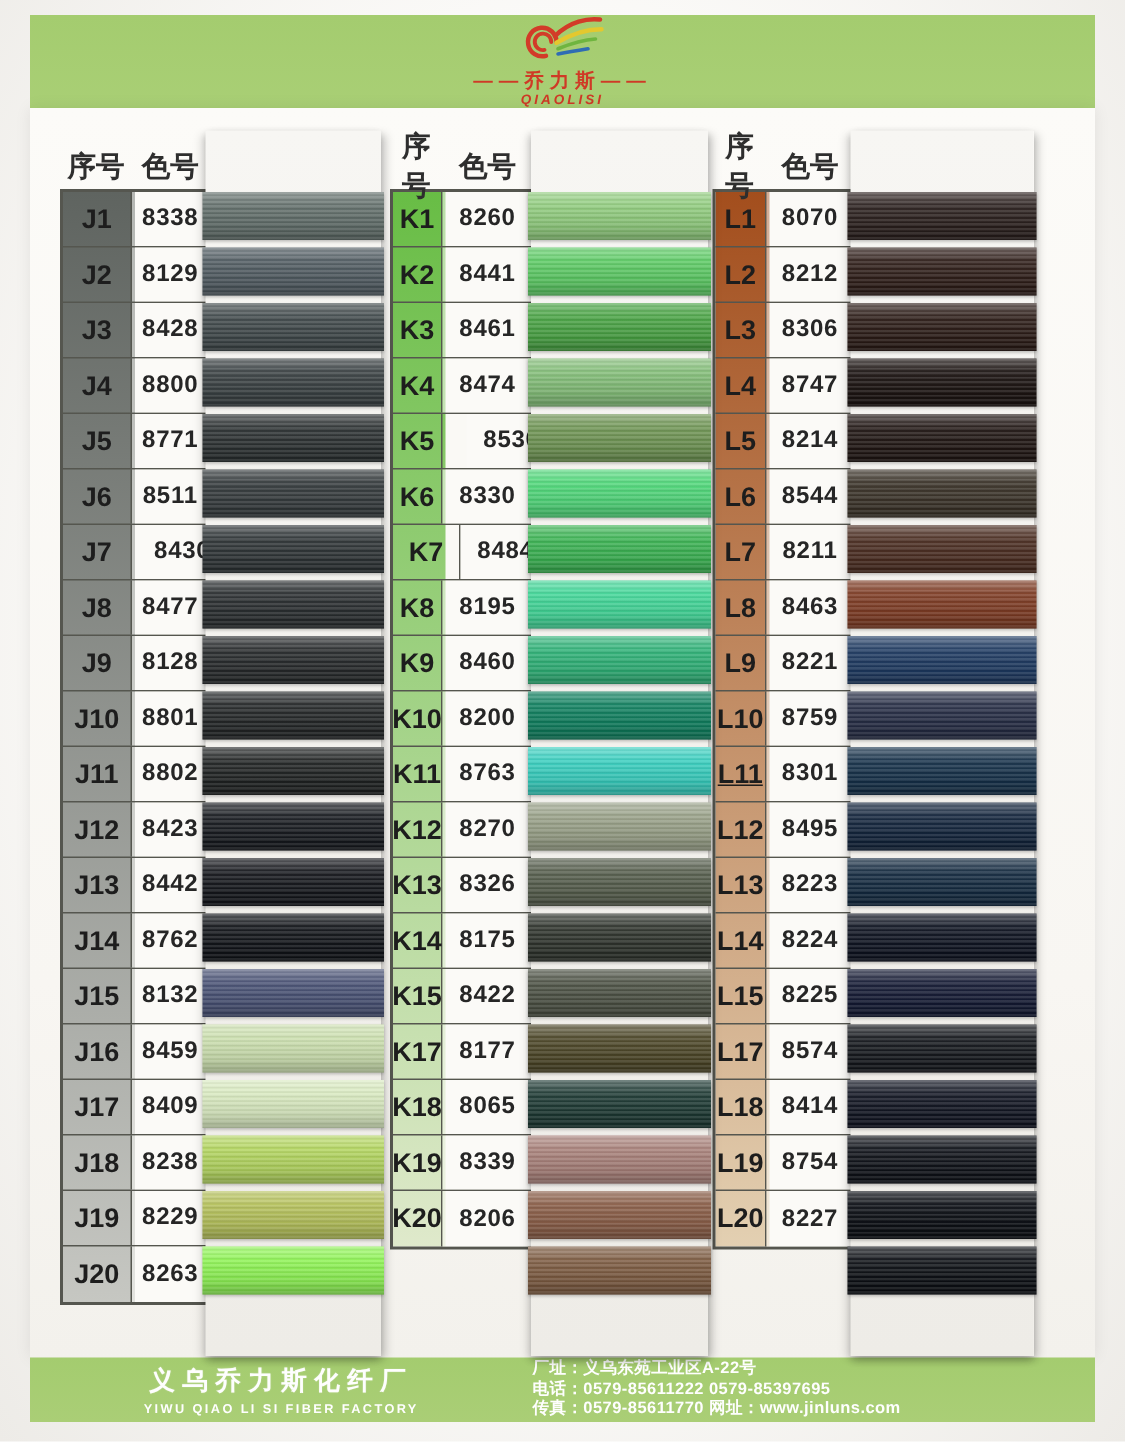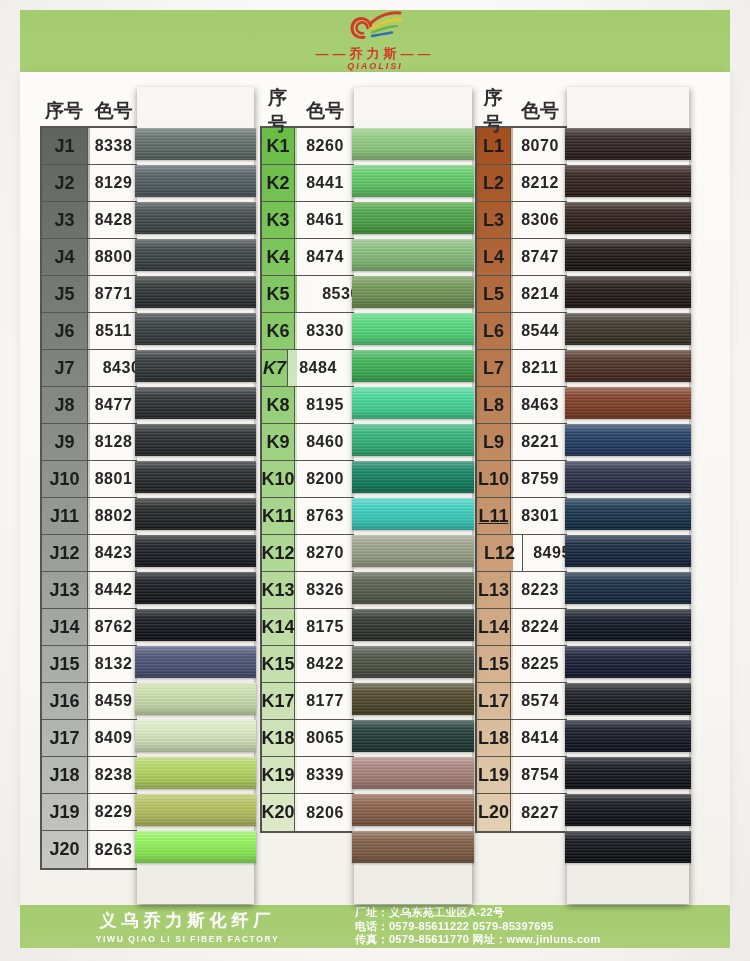--- a/index.html
+++ b/index.html
@@ -192,21 +192,21 @@
   </div>
           <div class="row">
     <span class="cell serial" style="width: 33px;">K5</span>
     <span class="cell code" style="width: 60px; margin-left: 16px;">8530</span>
   </div>
           <div class="row">
     <span class="cell serial" style="width: 33px;">K6</span>
     <span class="cell code" style="width: 60px;">8330</span>
   </div>
           <div class="row">
-    <span class="cell serial" style="width: 26px; font-style: italic;">K7</span>
+    <span class="cell serial" style="width: 45px;">K7</span>
     <span class="cell code" style="width: 60px;">8484</span>
   </div>
           <div class="row">
     <span class="cell serial" style="width: 33px;">K8</span>
     <span class="cell code" style="width: 60px;">8195</span>
   </div>
           <div class="row">
     <span class="cell serial" style="width: 33px;">K9</span>
     <span class="cell code" style="width: 60px;">8460</span>
   </div>
@@ -296,21 +296,21 @@
   </div>
           <div class="row">
     <span class="cell serial" style="width: 34px;">L10</span>
     <span class="cell code" style="width: 58px;">8759</span>
   </div>
           <div class="row">
     <span class="cell serial" style="width: 34px; text-decoration: underline;">L11</span>
     <span class="cell code" style="width: 58px;">8301</span>
   </div>
           <div class="row">
-    <span class="cell serial" style="width: 46px;">L12</span>
+    <span class="cell serial" style="width: 34px;">L12</span>
     <span class="cell code" style="width: 58px;">8495</span>
   </div>
           <div class="row">
     <span class="cell serial" style="width: 34px;">L13</span>
     <span class="cell code" style="width: 58px;">8223</span>
   </div>
           <div class="row">
     <span class="cell serial" style="width: 34px;">L14</span>
     <span class="cell code" style="width: 58px;">8224</span>
   </div>

